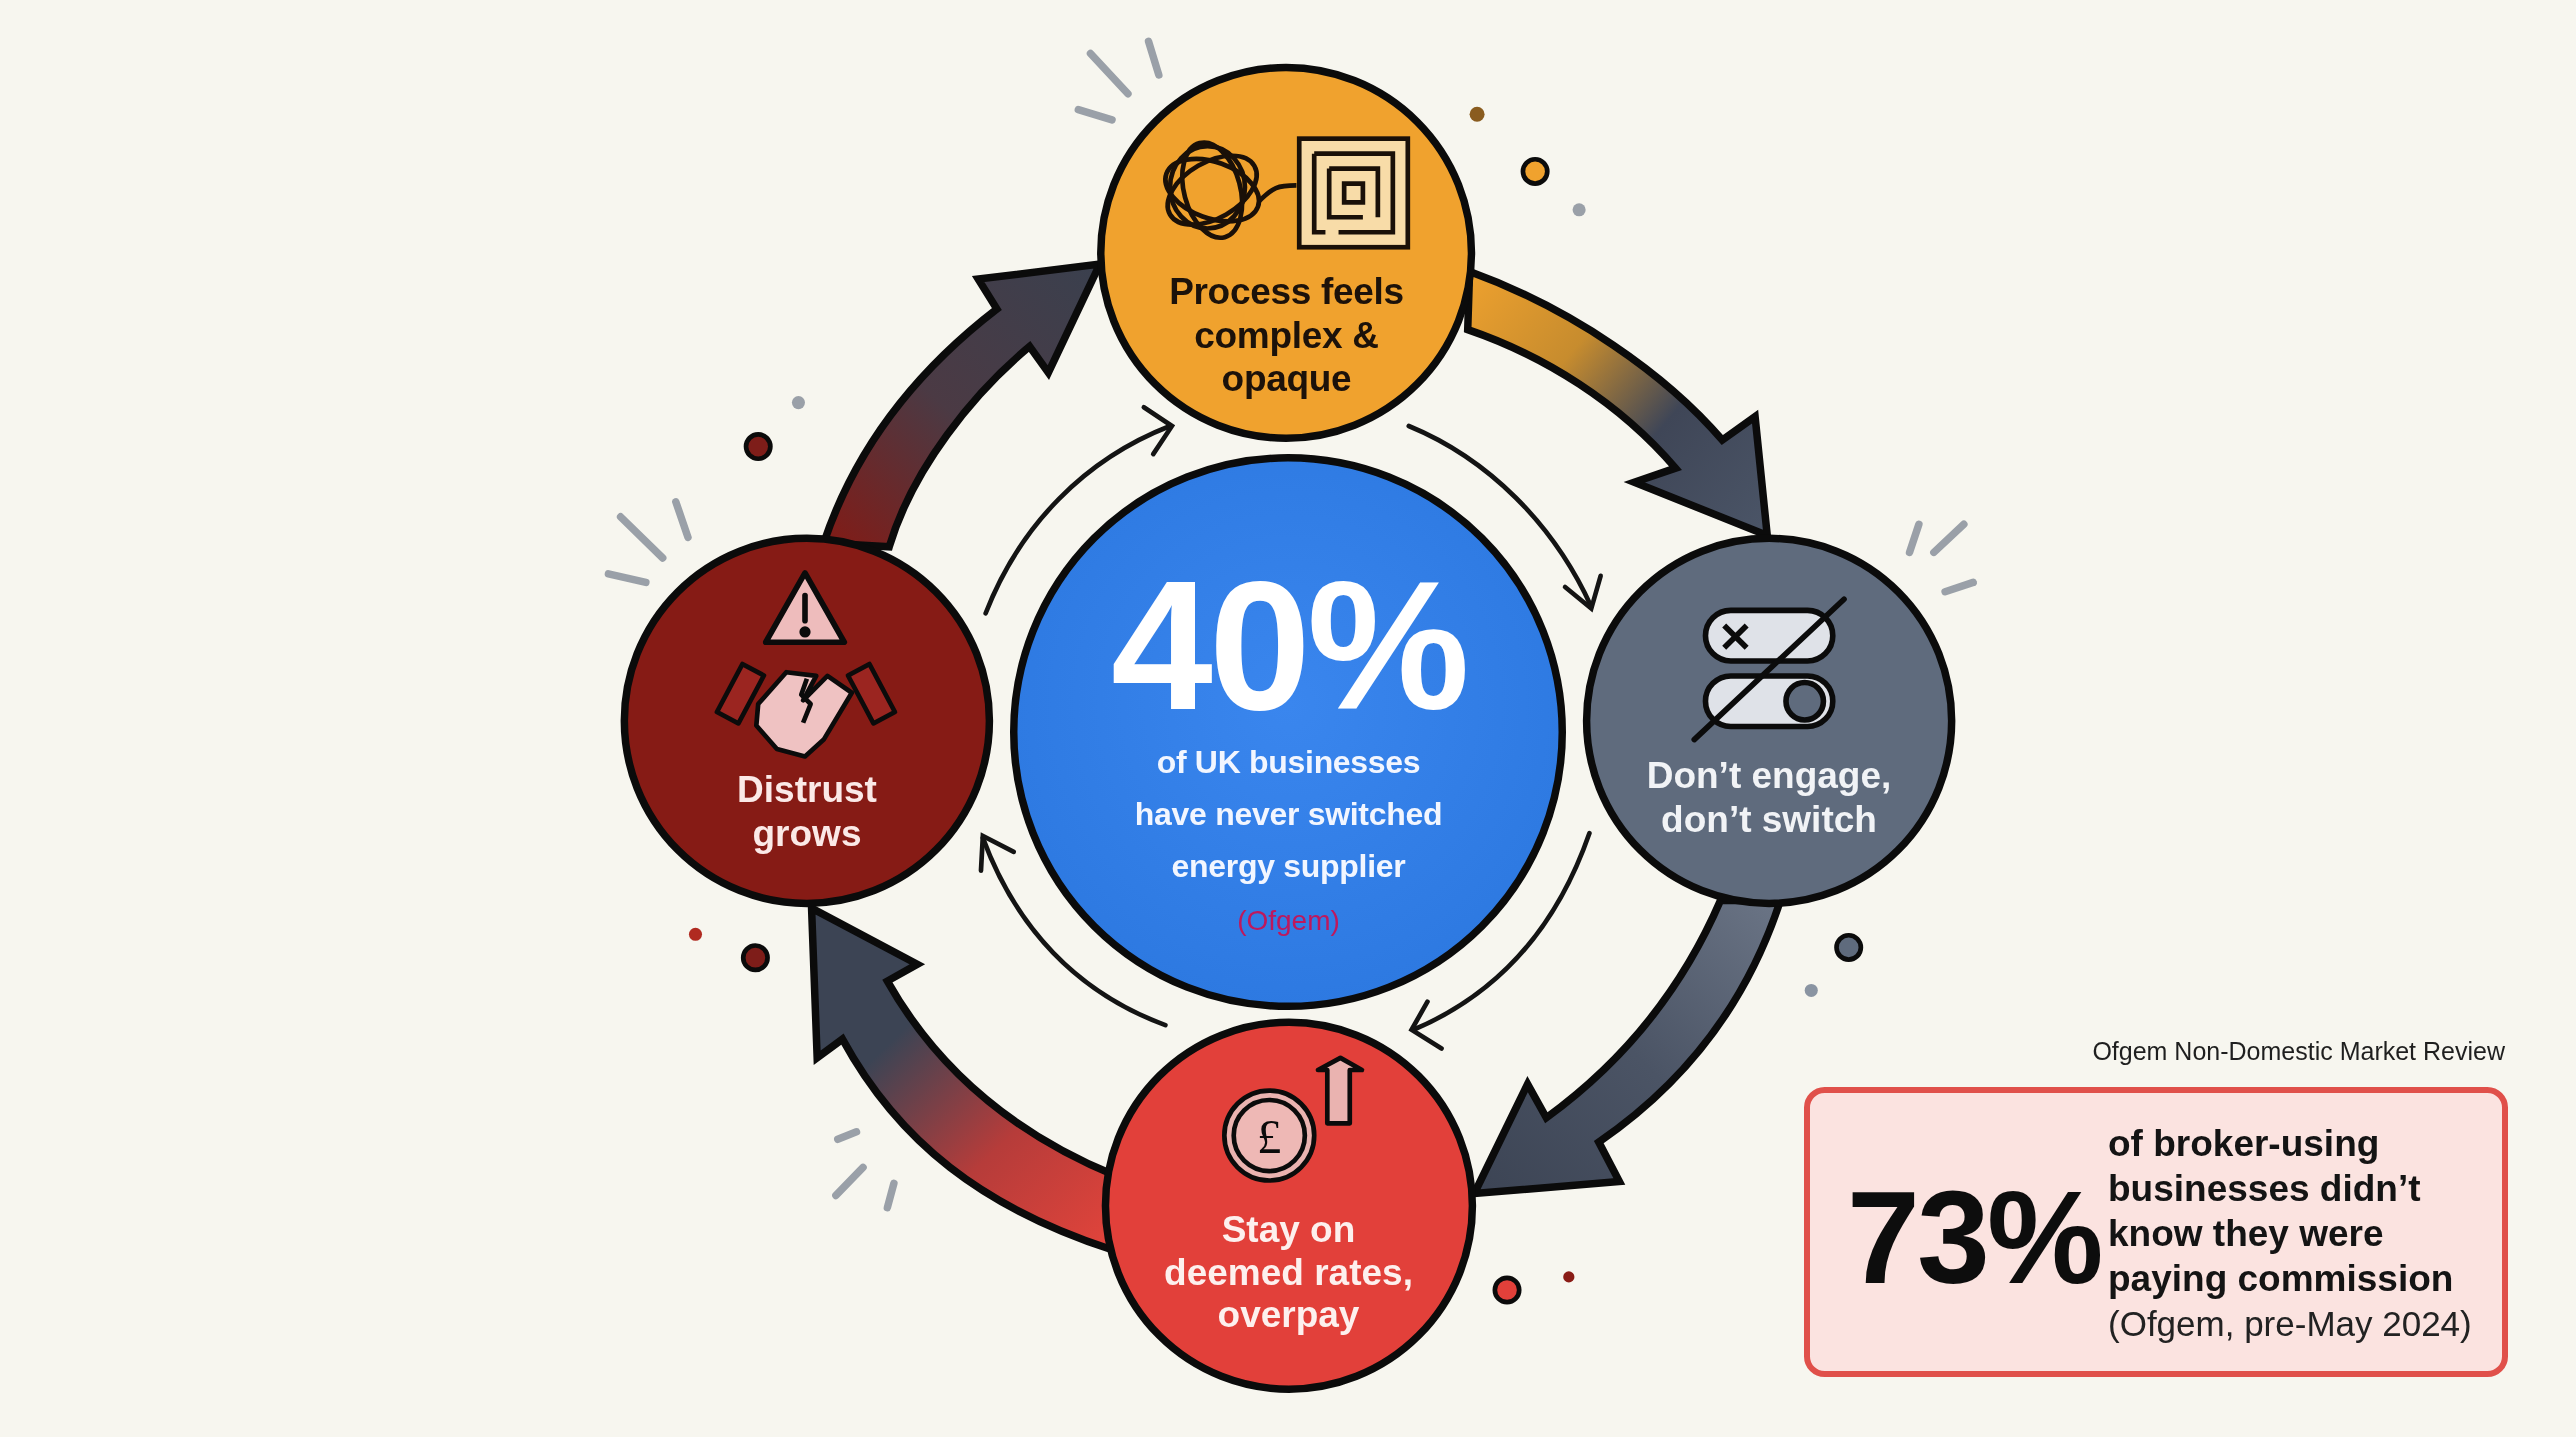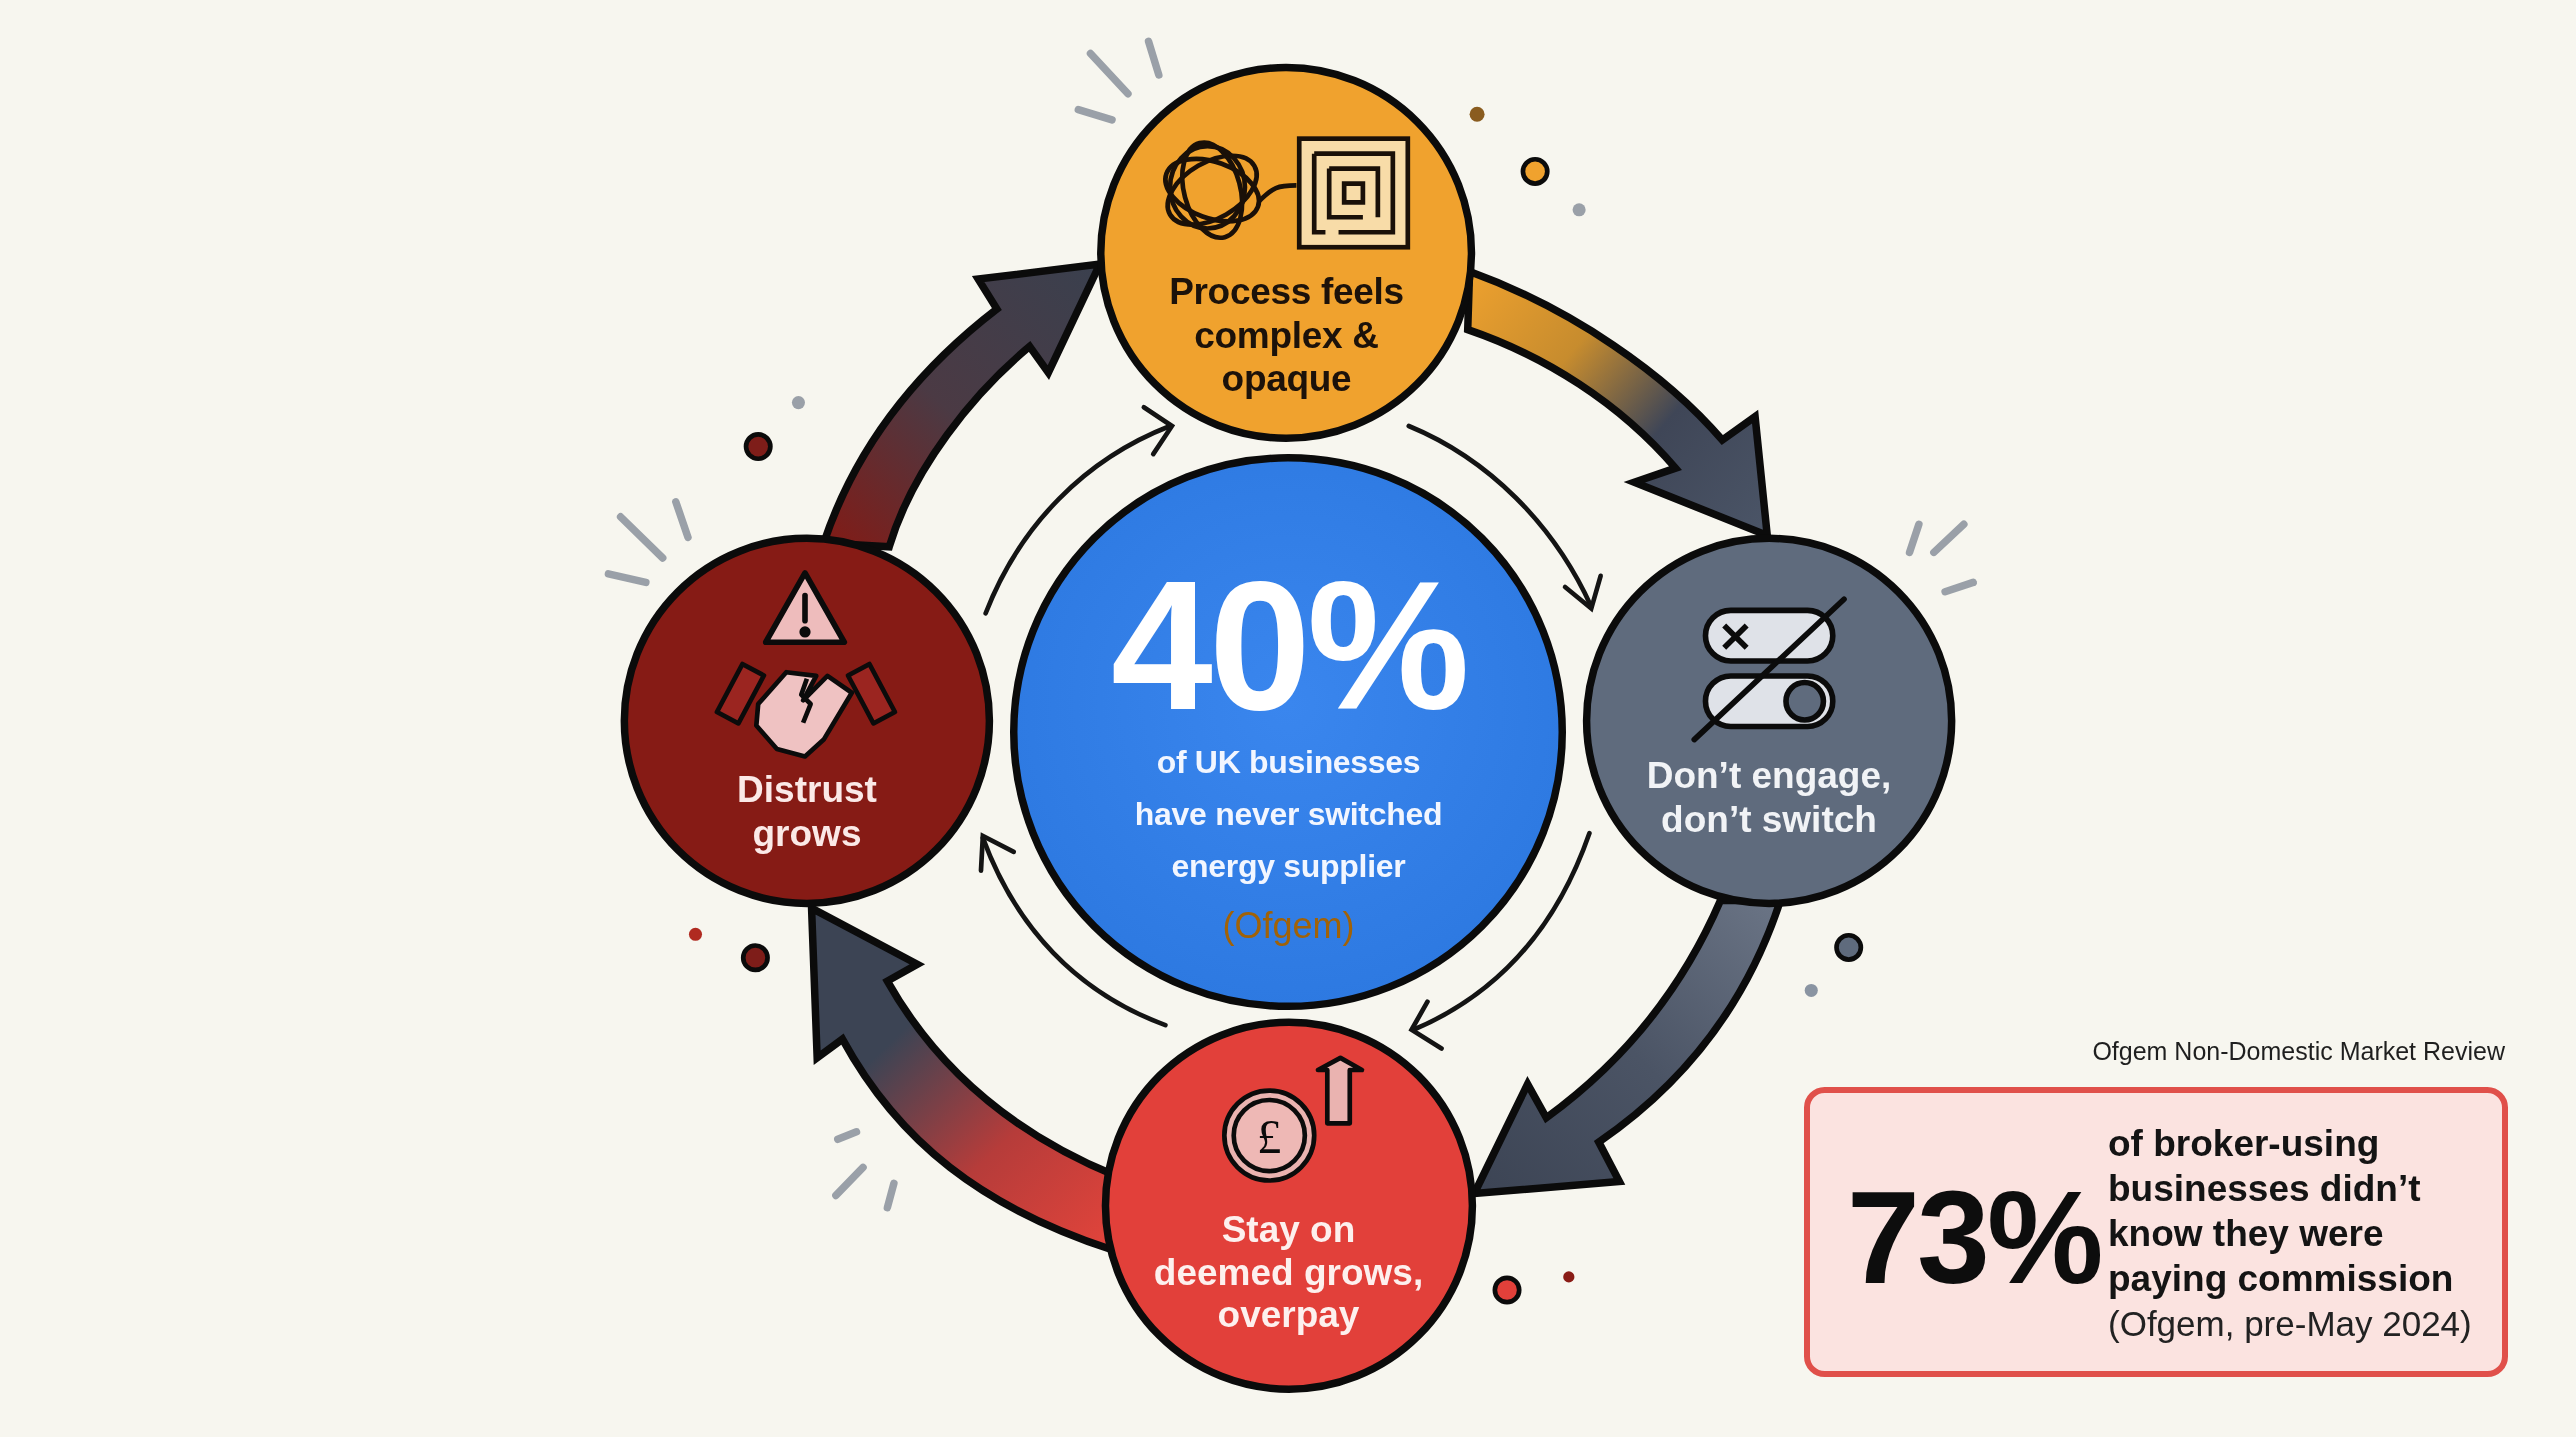--- a/index.html
+++ b/index.html
@@ -10,22 +10,22 @@
   .node-text span { display:block; }
   .orange-text { color:#1c120a; font-size:37px; left:1118px; width:337px; top:270px; letter-spacing:-0.3px; }
   .gray-text { color:#f1f3f6; font-size:37px; left:1608px; width:322px; top:754px; }
   .left-text { color:#fbe9e7; font-size:37px; left:646px; width:322px; top:768px; }
   .bottom-text { color:#fdf0ee; font-size:37px; left:1123px; width:331px; top:1209px; line-height:1.15; }
   .center-big { position:absolute; left:1030px; width:517px; top:554px; text-align:center; color:#ffffff;
                 font-weight:700; font-size:183px; line-height:1; letter-spacing:-3.7px; }
   .center-sub { position:absolute; left:1030px; width:517px; top:736px; text-align:center; color:#f2f6ff;
                 font-weight:700; font-size:32px; line-height:52px; letter-spacing:-0.3px; }
   .center-sub span { display:block; }
-  .center-src { position:absolute; left:1030px; width:517px; top:905px; text-align:center; color:#a16207;
-                font-weight:400; font-size:36px; }
+  .center-src { position:absolute; left:1030px; width:517px; top:905px; text-align:center; color:#be185d;
+                font-weight:400; font-size:28px; }
   .stat-label { position:absolute; right:71px; top:1037px; font-size:25px; color:#1f1f1f; font-weight:400; }
   .stat-box { position:absolute; left:1804px; top:1087px; width:704px; height:290px; box-sizing:border-box;
               border:6.6px solid #e0504a; border-radius:20.6px; background:#fbe3e0; }
   .stat-num { position:absolute; left:37px; top:79px; font-size:131px; font-weight:700; color:#0d0d0d; letter-spacing:-2.8px; line-height:1; }
   .stat-desc { position:absolute; left:298px; top:28px; font-size:37px; font-weight:700; color:#141414; line-height:45px; }
   .stat-desc span { display:block; }
   .stat-src { position:absolute; left:298px; top:211px; font-size:35px; font-weight:400; color:#222; }
 </style>
 </head>
 <body>
@@ -161,21 +161,21 @@
   <span>Process feels</span>
   <span>complex &amp;</span>
   <span>opaque</span>
 </div>
 <div class="node-text gray-text">
   <span>Don’t engage,</span>
   <span>don’t switch</span>
 </div>
 <div class="node-text bottom-text">
   <span>Stay on</span>
-  <span>deemed grows,</span>
+  <span>deemed rates,</span>
   <span>overpay</span>
 </div>
 <div class="node-text left-text">
   <span>Distrust</span>
   <span>grows</span>
 </div>
 
 <div class="center-big">40%</div>
 <div class="center-sub">
   <span>of UK businesses</span>

